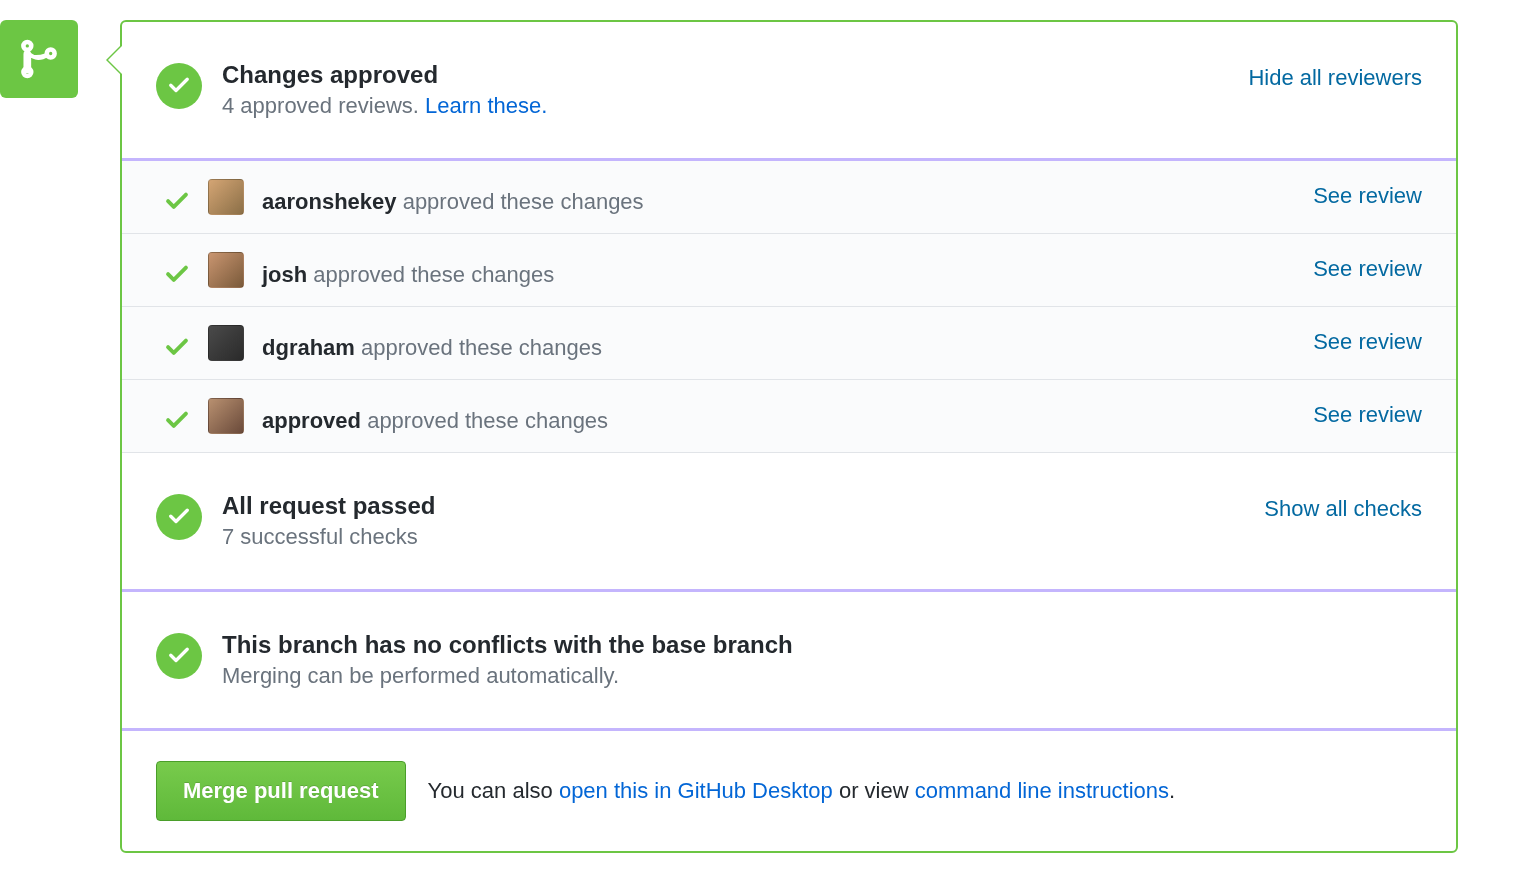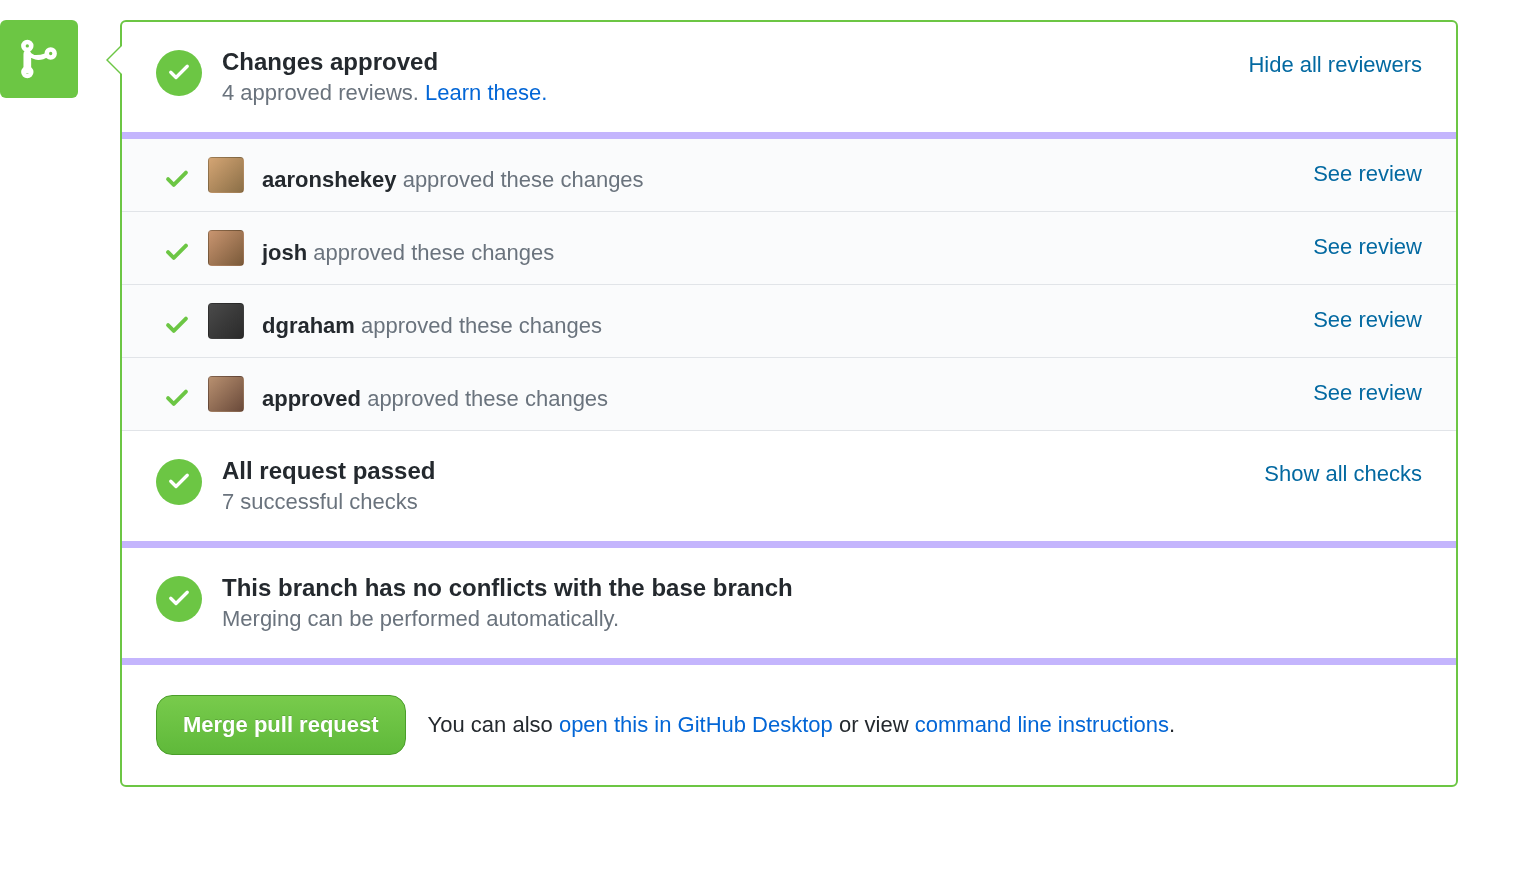--- a/index.html
+++ b/index.html
@@ -48,22 +48,22 @@
     }
     .panel {
       flex: 1;
       margin-left: 42px;
       border: 2px solid #6cc644;
       border-radius: 6px;
       background: #fff;
       overflow: hidden;
     }
     .section {
-      padding: 26px 34px;
-      border-bottom: 7px solid #c4b5fd;
+      padding: 39px 34px;
+      border-bottom: 3px solid #c4b5fd;
       display: flex;
       align-items: flex-start;
       gap: 20px;
     }
     .section:last-child { border-bottom: none; }
     .check-circle {
       width: 46px;
       height: 46px;
       background: #6cc644;
       border-radius: 50%;
@@ -148,21 +148,21 @@
       gap: 22px;
       flex-wrap: wrap;
     }
     .merge-btn {
       background: linear-gradient(#78cb4c, #5fb93a);
       border: 1px solid #4a9e2a;
       color: #fff;
       font-size: 22px;
       font-weight: 700;
       padding: 16px 26px;
-      border-radius: 16px;
+      border-radius: 4px;
       cursor: pointer;
       text-shadow: 0 -1px 0 rgba(0,0,0,0.15);
     }
     .merge-text {
       font-size: 22px;
       color: #24292e;
     }
   </style>
 </head>
 <body>

